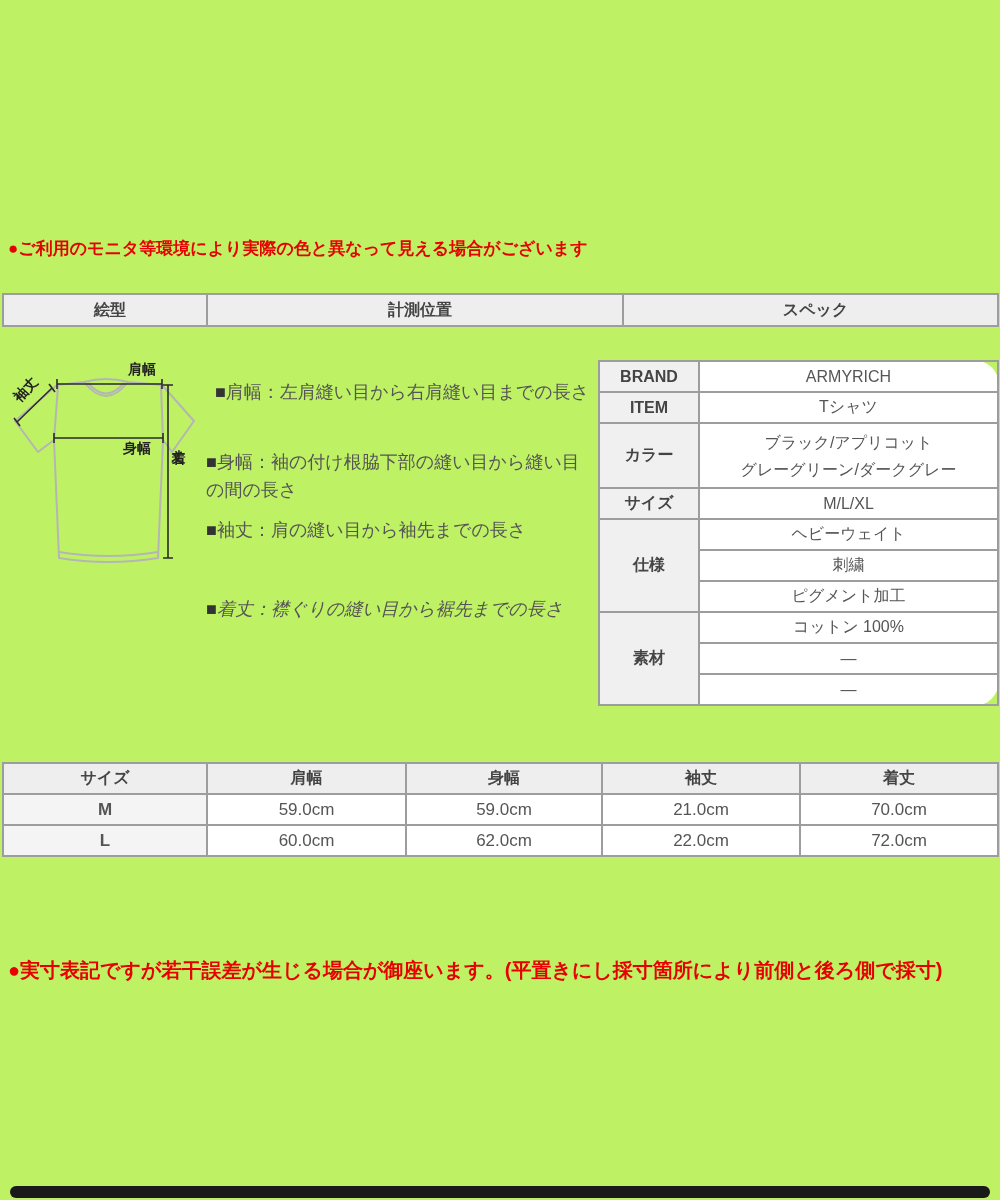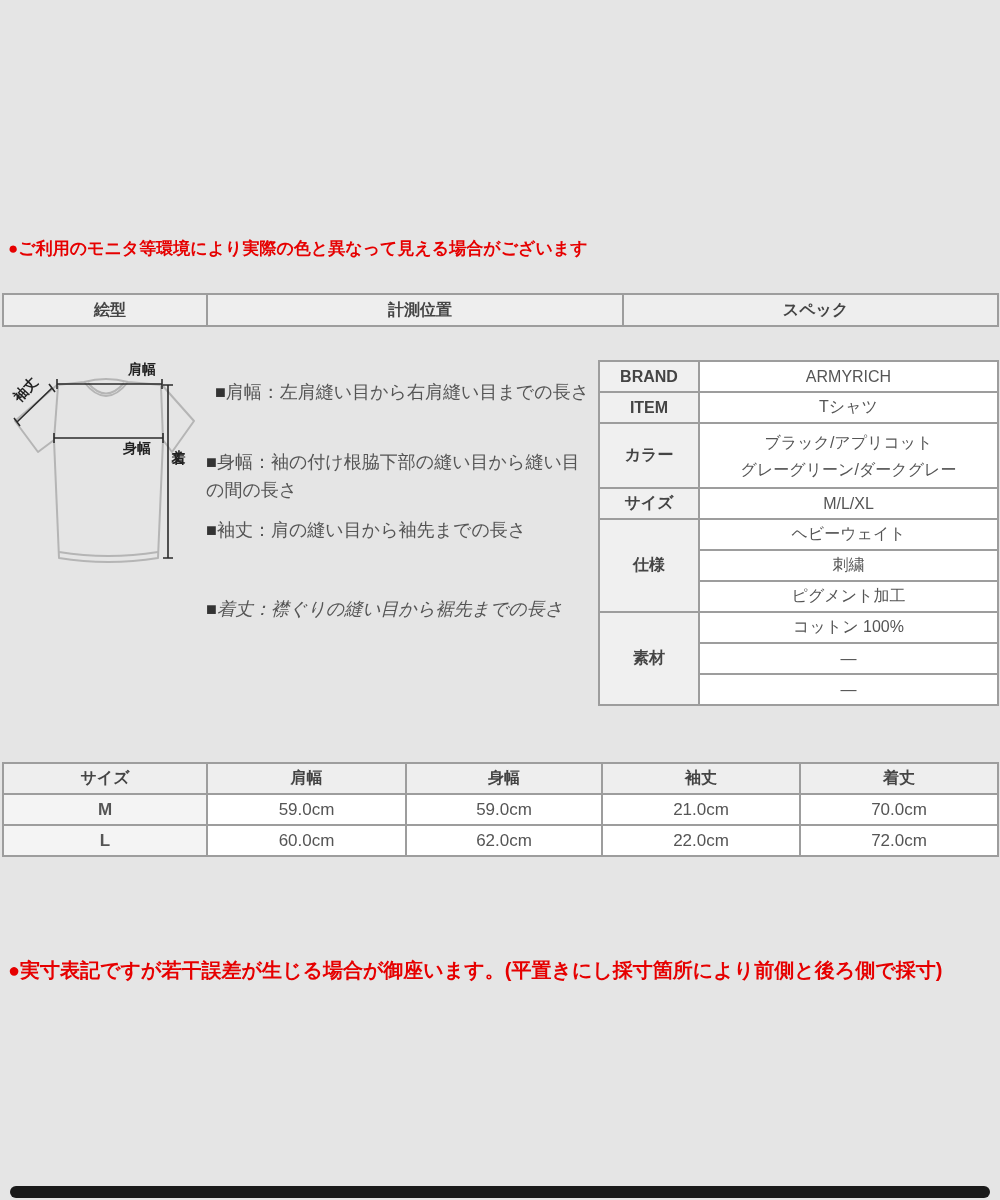--- a/index.html
+++ b/index.html
@@ -1,32 +1,32 @@
 <!DOCTYPE html>
 <html><head>
 <meta charset="utf-8">
 <style>
   html,body{margin:0;padding:0;background:#fff;}
   .page{
-    position:relative;width:1000px;height:1200px;background:#e5e5e5;
+    position:relative;width:1000px;height:1200px;background:#bef264;
     font-family:"Liberation Sans","DejaVu Sans",sans-serif;overflow:hidden;
   }
   .notice{position:absolute;font-weight:bold;color:#e60000;white-space:nowrap;}
   .notice-top{left:8px;top:237px;font-size:17px;}
   .notice-bottom{left:8px;top:928px;font-size:20px;margin-top:29px;}
 
   table{border-collapse:collapse;position:absolute;table-layout:fixed;background:#fff;}
   th,td{border:2px solid #9d9d9d;padding:0;}
 
   
   .hdr-table{left:2px;top:293px;width:995px;}
   .hdr-table th{background:#eeeeee;color:#444;font-size:16px;font-weight:bold;height:30px;text-align:center;padding-left:10px;}
 
   
-  .spec-table{left:598px;top:360px;width:399px;}
+  .spec-table{left:598px;top:360px;width:399px;border-radius:25px;}
   .spec-table td{font-size:16px;text-align:center;vertical-align:middle;}
   .spec-label{background:#f0f0f0;font-weight:bold;color:#444;}
   .spec-value{color:#555;}
   .h-std{height:29px;}
   .h-color{height:63px;}
   .two-line span{display:block;line-height:27px;}
 
   
   .notes{position:absolute;left:206px;top:360px;width:392px;}
   .note{position:absolute;left:0;width:392px;color:#555;font-size:18px;line-height:28px;}

